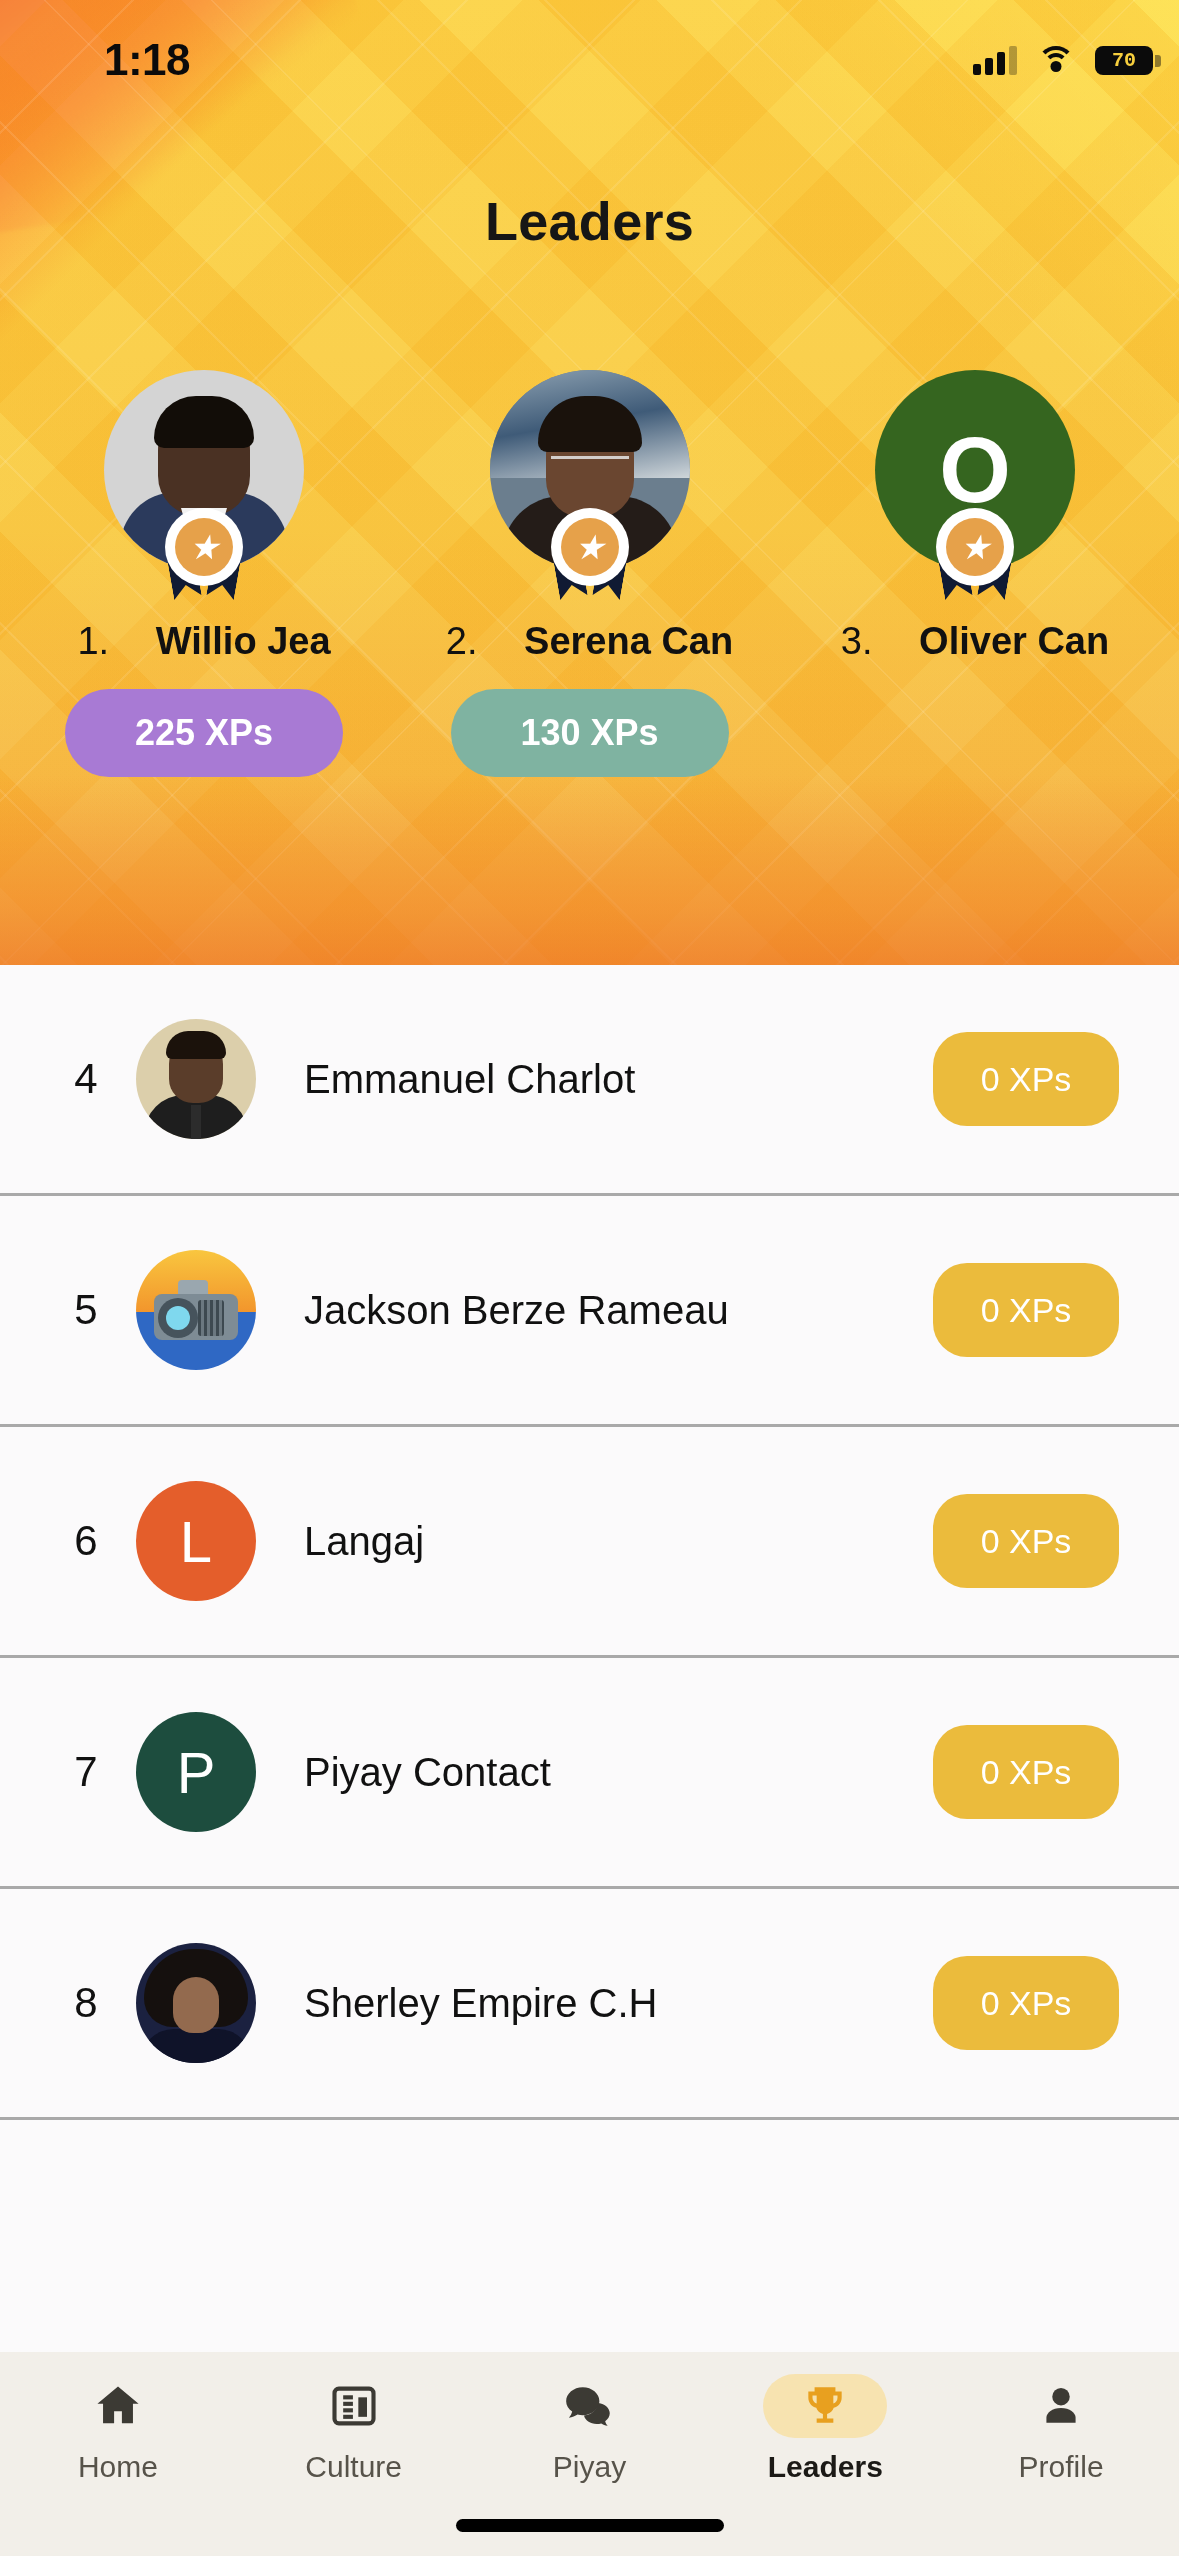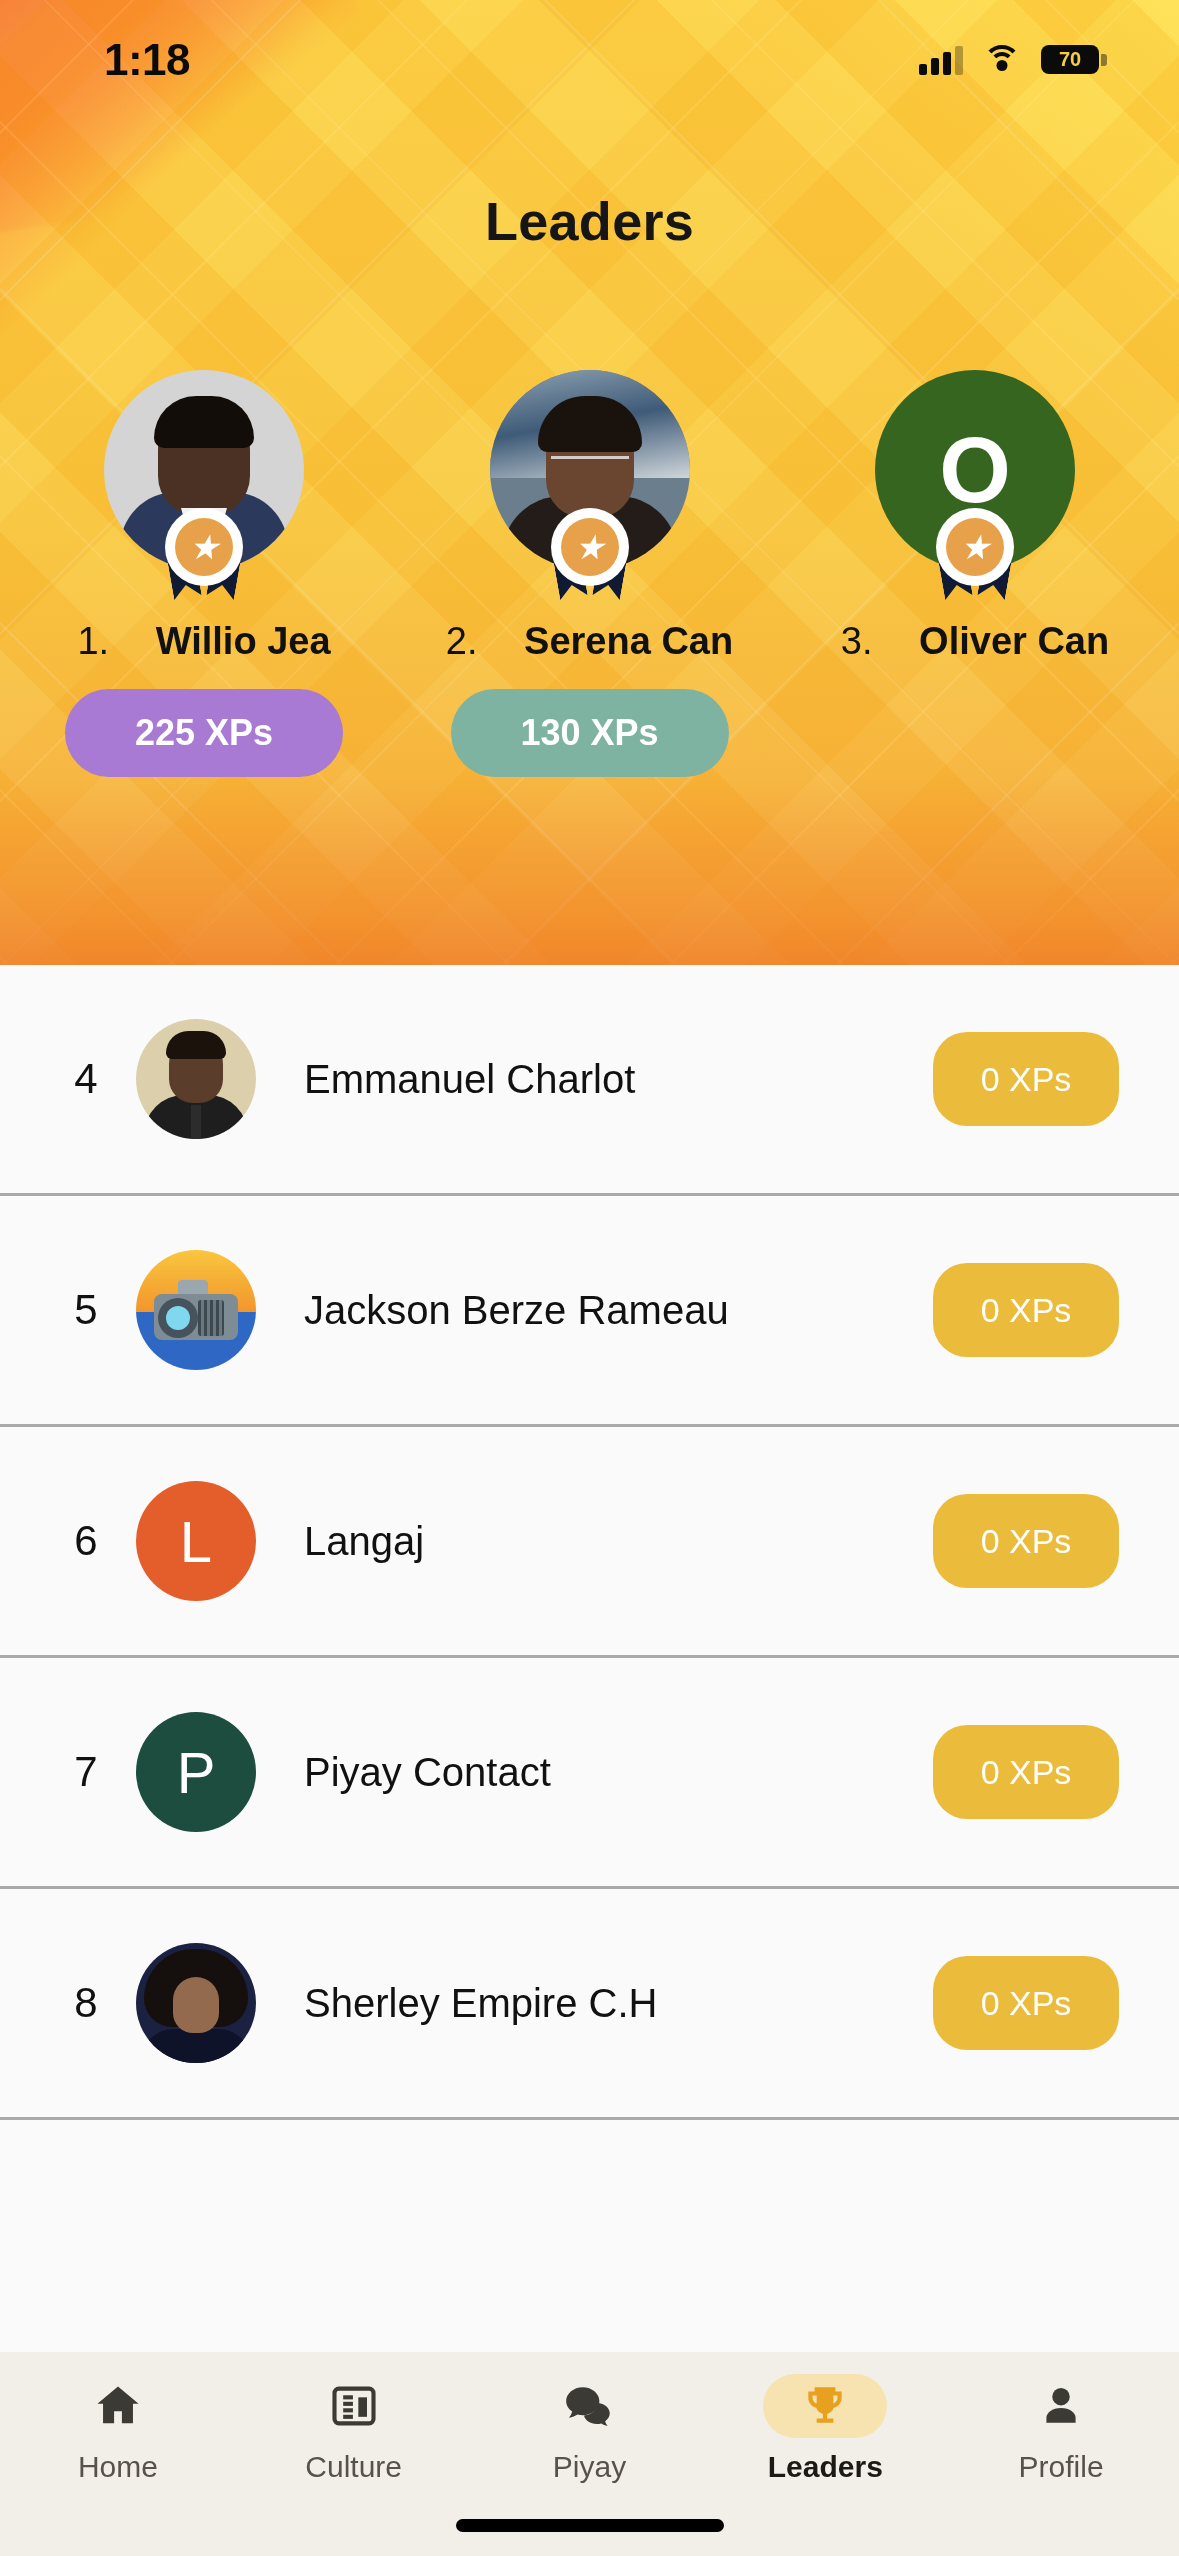--- a/index.html
+++ b/index.html
@@ -37,24 +37,24 @@
   }
   .hero .bottom-orange {
     position:absolute; left:0; bottom:-40px; width:1179px; height:230px;
     background:linear-gradient(180deg, rgba(244,150,45,0) 0%, rgba(241,130,40,.55) 60%, rgba(236,110,35,.75) 100%);
   }
 
   
   .statusbar {
     position:absolute; left:0; top:0; width:1179px; height:120px;
     display:flex; align-items:center; justify-content:space-between;
-    padding:0 80px 0 104px; z-index:6;gap:32px;
+    padding:0 26px 0 104px; z-index:6;gap:32px;
   }
   .sb-time { font-size:44px; font-weight:600; color:#0b0b0b; letter-spacing:-.5px; }
-  .sb-right { display:flex; gap:20px; }
+  .sb-right { display:flex; align-items:center; gap:20px;font-family:Liberation Mono, monospace; }
   .sig { display:flex; align-items:flex-end; gap:4px; height:30px; }
   .sig i { width:8px; background:#0b0b0b; border-radius:2px; display:block; }
   .sig i:nth-child(1){height:11px;}
   .sig i:nth-child(2){height:17px;}
   .sig i:nth-child(3){height:23px;background:#0b0b0b;}
   .sig i:nth-child(4){height:29px;background:rgba(11,11,11,.30);}
   .wifi { width:38px; height:29px; position:relative; }
   .wifi span { position:absolute; left:50%; transform:translateX(-50%); border:4px solid #0b0b0b; border-bottom-color:transparent; border-left-color:transparent; border-right-color:transparent; border-radius:50%; }
   .wifi span:nth-child(1){ width:38px; height:38px; top:0; }
   .wifi span:nth-child(2){ width:24px; height:24px; top:7px; }

